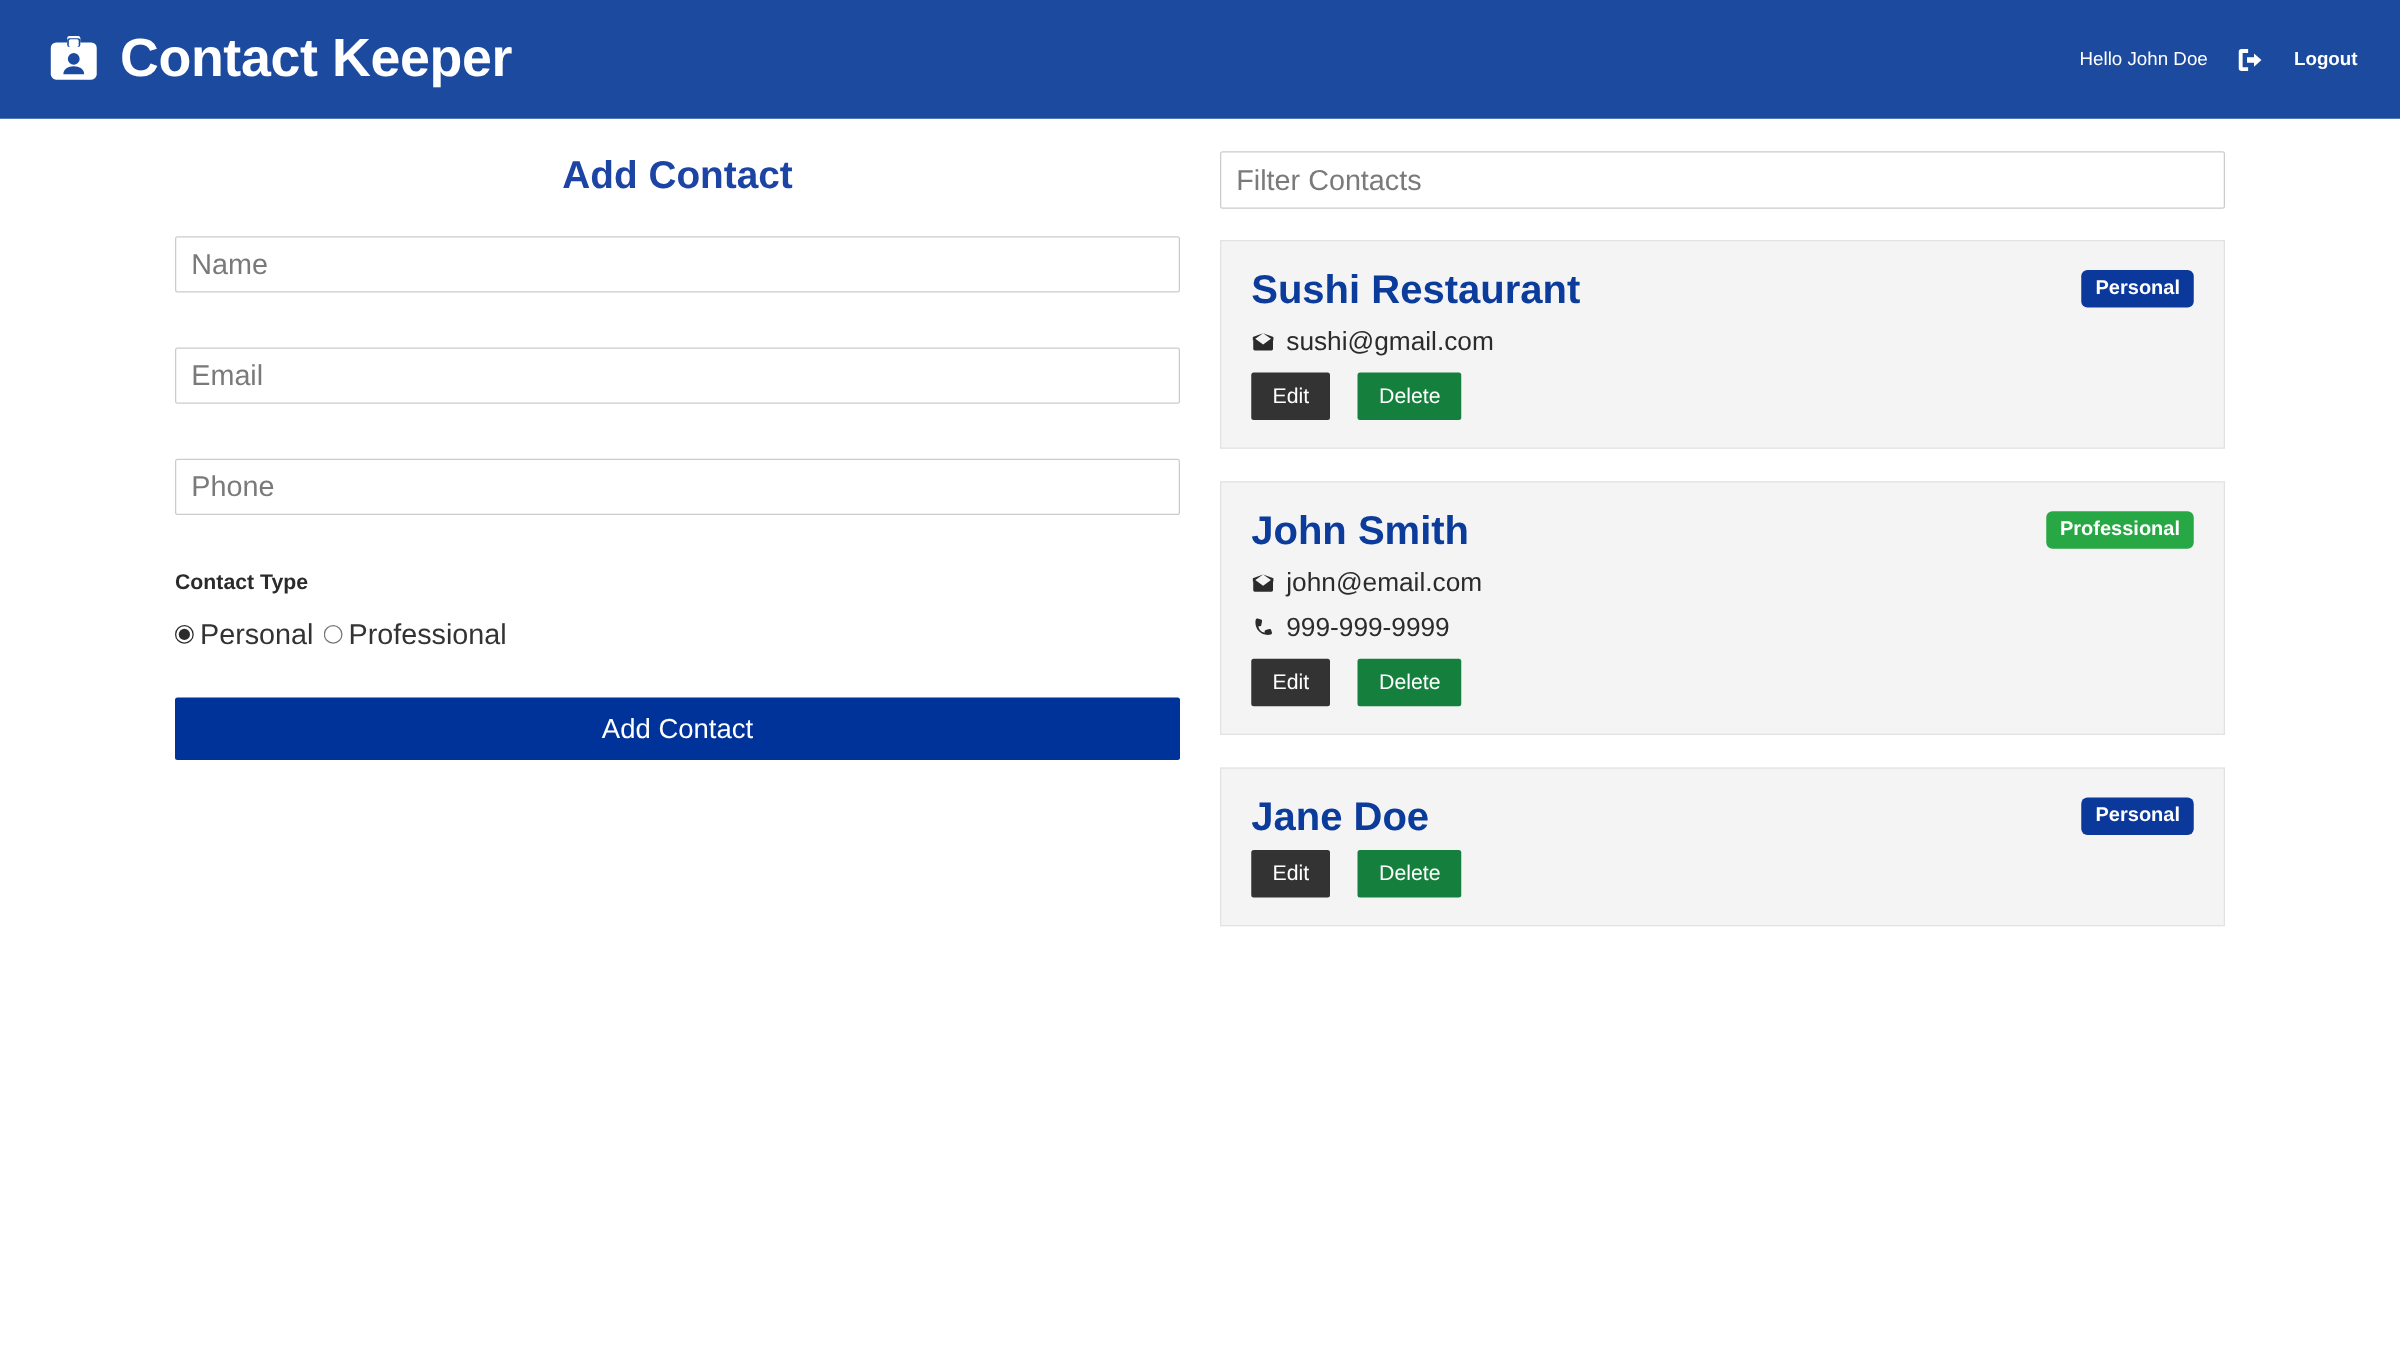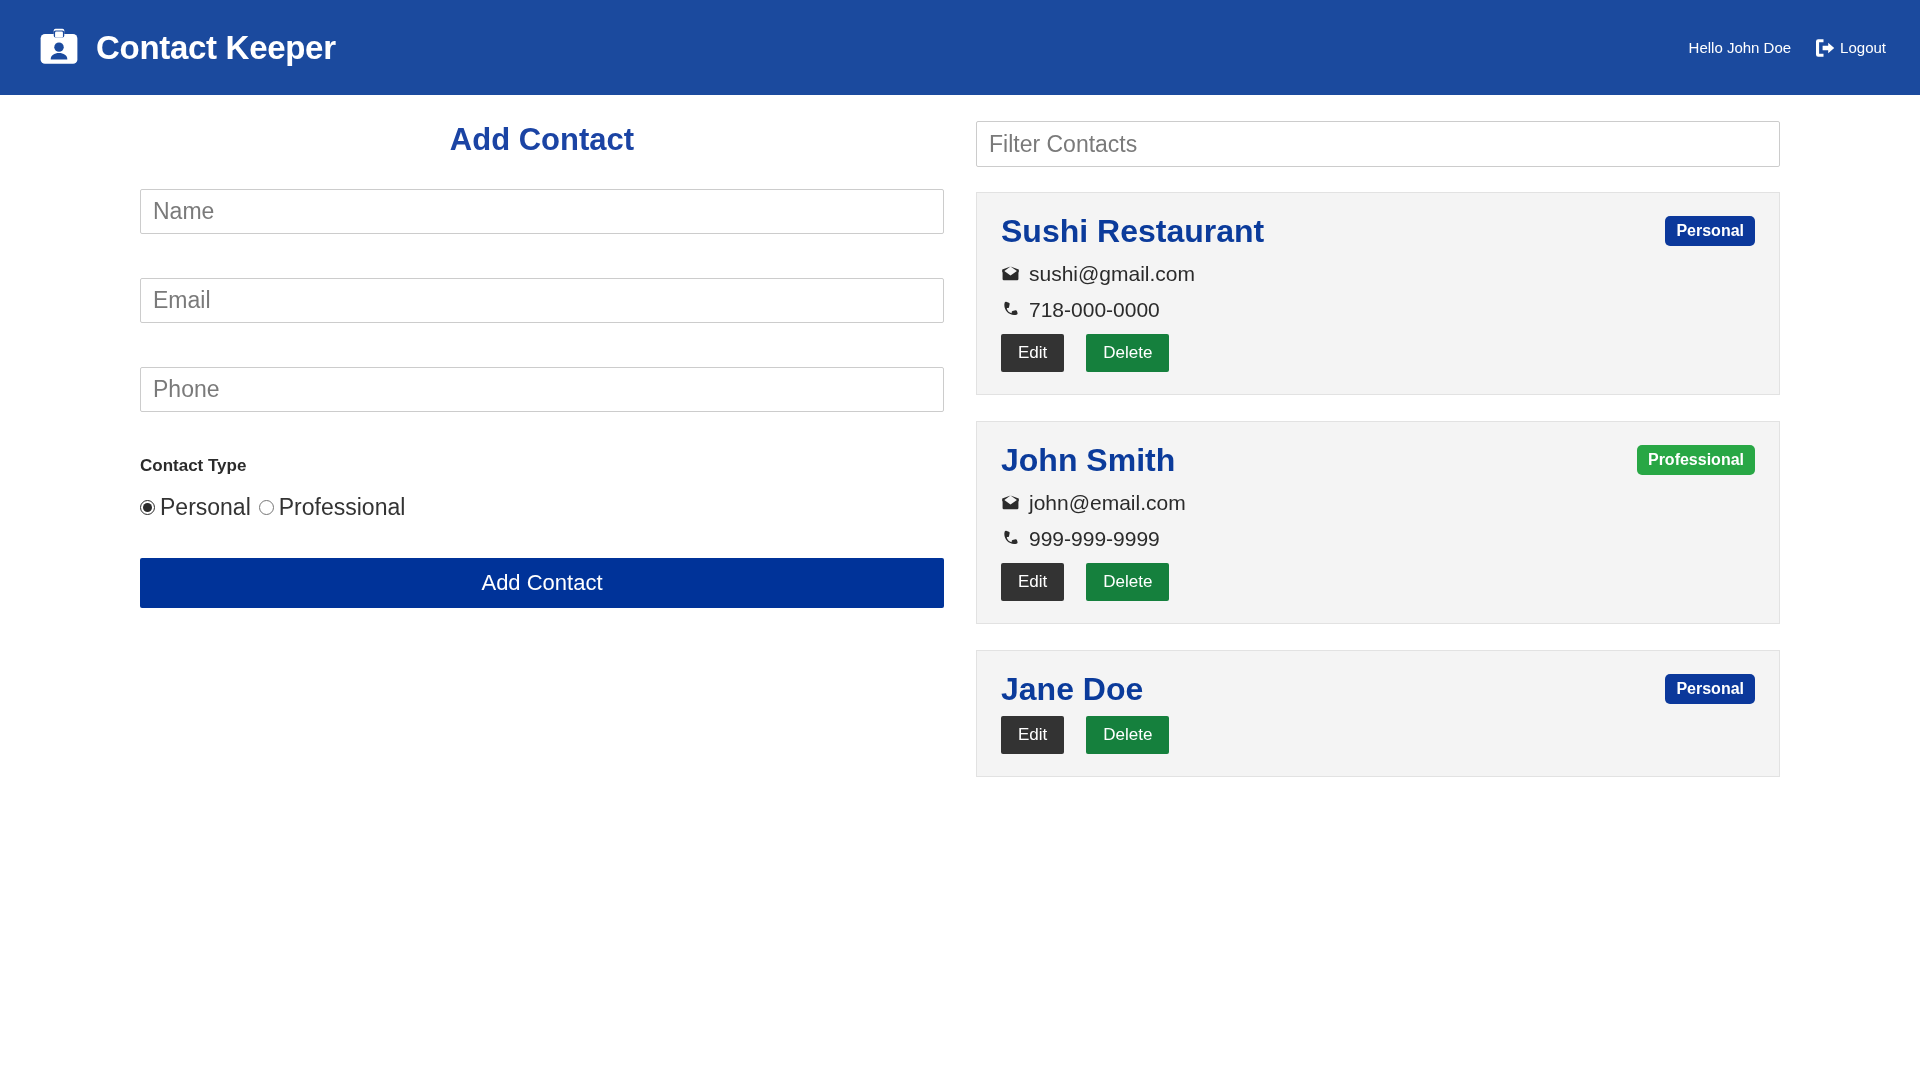--- a/index.html
+++ b/index.html
@@ -16,41 +16,42 @@
     height: 95px;
     background: #1b4a9e;
     display: flex;
     align-items: center;
     justify-content: space-between;
     padding: 0 34px 0 38px;
     color: #ffffff;
   }
   .brand { display: flex; align-items: center; gap: 16px; }
   .brand-title {
-    font-size: 33px;
+    font-size: 43px;
     font-weight: bold;
     letter-spacing: -0.3px;
     line-height: 1;
   }
   .badge-icon { width: 42px; height: 42px; display: block; }
 
   .nav-right {
     display: flex;
     align-items: center;
     gap: 22px;
     font-size: 15px;
   }
   .nav-hello { white-space: nowrap; }
   .logout-link {
     display: flex;
     align-items: center;
-    gap: 3px;
+    gap: 23px;
     color: #ffffff;
     text-decoration: none;
     cursor: pointer;
+    font-weight: bold;
   }
   .logout-icon { width: 24px; height: 24px; display: block; }
 
   
   .container {
     width: 1672px;
     margin: 0 auto;
     padding-top: 26px;
     display: flex;
     align-items: flex-start;
@@ -261,28 +262,20 @@
     </div>
     <ul class="card-list">
       <li>
         <span>
                 <svg class="li-icon" viewBox="0 0 24 24" aria-hidden="true">
                   <path d="M2 7.4 12 14.6 22 7.4V19a1.6 1.6 0 0 1-1.6 1.6H3.6A1.6 1.6 0 0 1 2 19z" fill="#2b2b2b"></path>
                   <path d="M12 3.2 22.4 10.6 22.4 7.1 12 3.2 1.6 7.1v3.5z" fill="#2b2b2b"></path>
                 </svg>
               </span>
         <span>sushi@gmail.com</span>
-      </li>
-      <li>
-        <span>
-                <svg class="li-icon" viewBox="0 0 24 24" aria-hidden="true">
-                  <path d="M7.3 2.6 9.9 3.4c.8.3 1.2 1.1 1 1.9L10.1 9c-.2.7-.8 1.2-1.5 1.2H7.3c.2 3.3 2.9 6.1 6.2 6.4v-1.3c0-.7.4-1.3 1.1-1.5l3.6-.9c.8-.2 1.7.2 1.9 1l.8 2.6c.2.9-.3 1.8-1.2 2-1 .3-2 .4-3.1.4-6.9 0-12.4-5.6-12.4-12.5 0-1 .1-2 .4-3 .2-.9 1.1-1.4 2-1.2z" fill="#2b2b2b"></path>
-                </svg>
-              </span>
-        <span>718-000-0000</span>
       </li>
     </ul>
     <div class="card-actions">
       <button class="btn-sm btn-dark">Edit</button>
       <button class="btn-sm btn-danger">Delete</button>
     </div>
   </div>
   <div class="card">
     <div class="card-head">
       <div class="card-name">John Smith</div>

